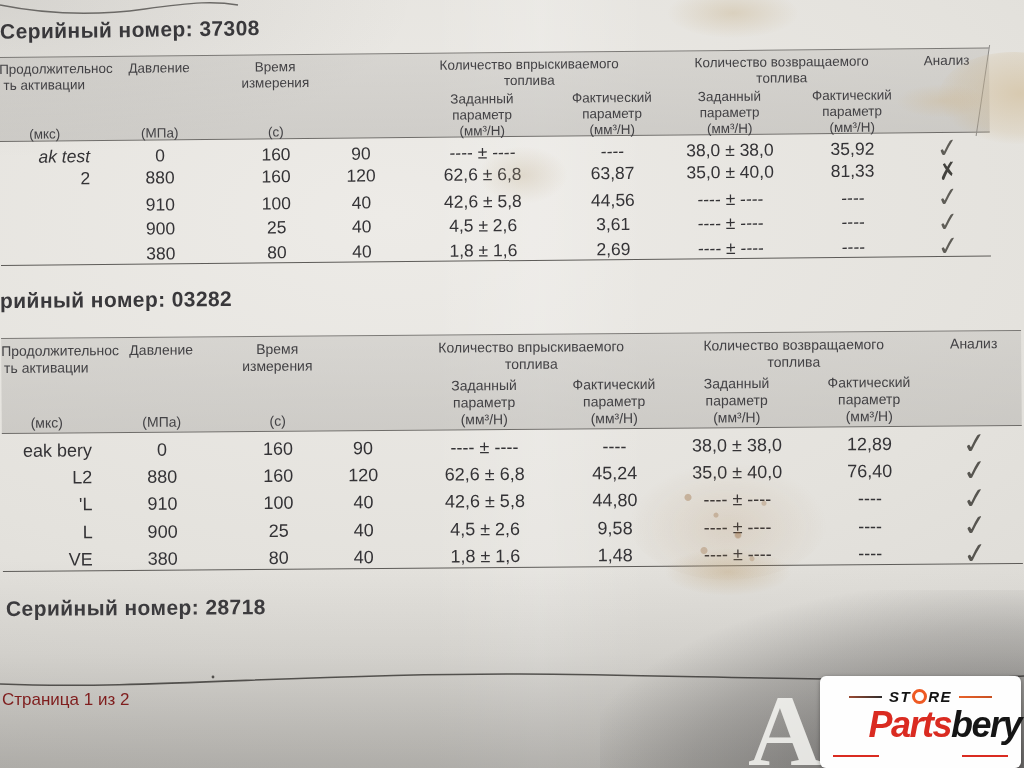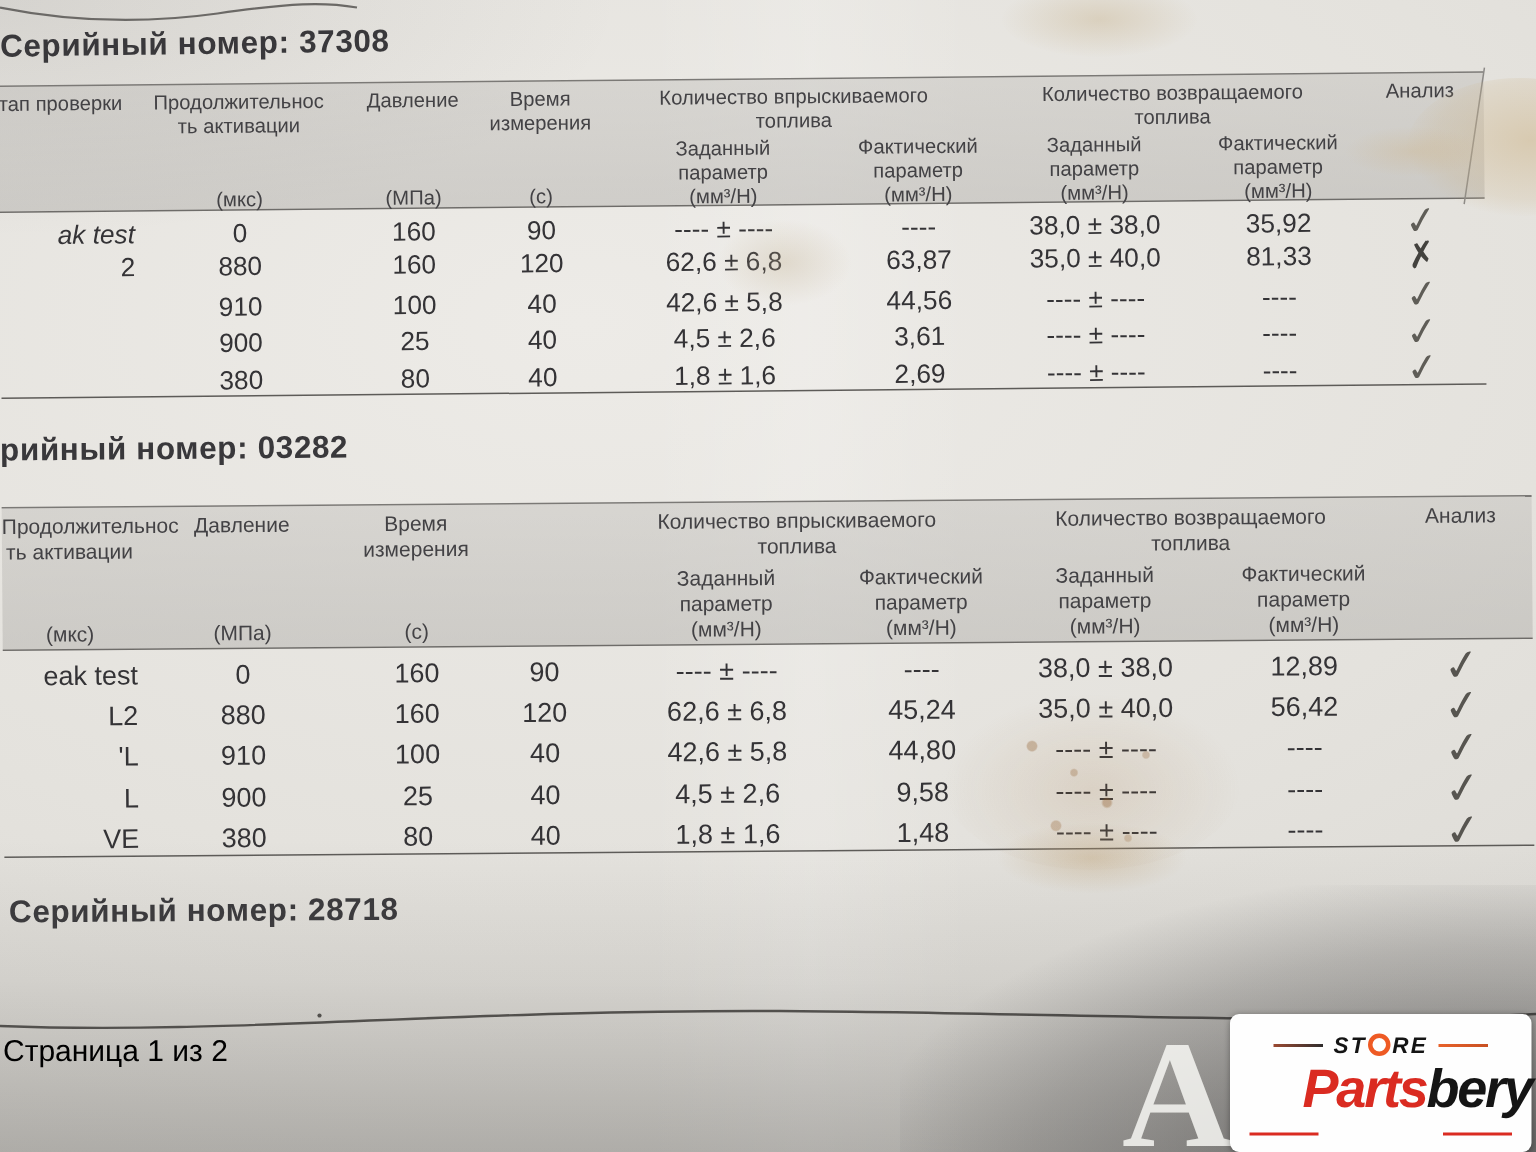--- a/index.html
+++ b/index.html
@@ -37,21 +37,21 @@
       radial-gradient(circle at 38% 75%, rgba(146,96,48,0.30) 0 3px, transparent 4px),
       radial-gradient(circle at 62% 82%, rgba(146,96,48,0.26) 0 2px, transparent 3px),
       radial-gradient(ellipse at 50% 55%, rgba(168,124,72,0.16), transparent 70%);}
   .stain-below-t2{left:664px;top:548px;width:128px;height:48px;border-radius:50%;
     background:radial-gradient(ellipse, rgba(188,158,112,0.38), transparent 70%);}
   
   .serial{position:absolute;font-size:21px;font-weight:bold;color:#39383b;letter-spacing:0.4px;z-index:2;white-space:nowrap;}
   .serial-1{left:0px;top:18px;transform:rotate(-0.8deg);}
   .serial-2{left:0px;top:288px;transform:rotate(-0.5deg);}
   .serial-3{left:6px;top:596px;transform:rotate(-0.4deg);}
-  .page-label{position:absolute;left:2px;top:690px;font-size:20px;color:#000000;z-index:4;}
+  .page-label{position:absolute;left:2px;top:690px;font-size:17px;color:#7f1d1d;z-index:4;}
   .top-curve{position:absolute;left:0;top:0;z-index:2;}
   .footer-rule{position:absolute;left:0;top:664px;z-index:2;}
   
   .tbl{position:absolute;z-index:2;color:#3e3d40;}
   .tbl1{left:0;top:57px;width:990px;--cols:90px 140px 92px 78px 165px 95px 140px 105px 85px;--rh:24.6px;transform:rotate(-0.55deg);transform-origin:0 50%;}
   .tbl2{left:2px;top:338px;width:1020px;--cols:90px 140px 92px 78px 165px 95px 150px 115px 95px;--rh:27.4px;transform:rotate(-0.45deg);transform-origin:0 50%;}
   .thead{position:relative;display:grid;grid-template-columns:var(--cols);grid-template-rows:34px 1fr;height:85px;
     background:linear-gradient(180deg, rgba(185,183,179,0.38), rgba(172,170,166,0.44));
     border-top:1.2px solid #7b7976;border-bottom:1.2px solid #6e6c69;box-sizing:border-box;padding-top:4px;}
   .tbl2 .thead{grid-template-rows:38px 1fr;height:96px;}
@@ -104,21 +104,20 @@
 <div class="sheen-mid"></div>
 
 <svg class="top-curve" width="320" height="30">
   <path d="M0,5 C45,14 95,16 145,9 S215,1 238,5" stroke="#6b6966" stroke-width="1.5" fill="none"></path>
 </svg>
 
 <div class="serial serial-1">Серийный номер: 37308</div>
 
 <div class="tbl tbl1">
   <div class="thead">
-    <div class="h h-stage">тап проверки</div>
     <div class="h h-col">
       <span>Продолжительнос</span>
       <span>ть активации</span>
       <span class="h-unit">(мкс)</span>
     </div>
     <div class="h h-col">
       <span>Давление</span>
       <span class="h-unit">(МПа)</span>
     </div>
     <div class="h h-col">
@@ -259,39 +258,39 @@
     </div>
     <div class="h h-s8">
       <span>Фактический</span>
       <span>параметр</span>
       <span>(мм³/H)</span>
     </div>
     <div class="h h-an">Анализ</div>
   </div>
   <div class="tbody">
       <div class="trow">
-        <span class="c c1 lab">eak test</span>
+        <span class="c c1 lab">eak bery</span>
         <span class="c c2">0</span>
         <span class="c c3">160</span>
         <span class="c c4">90</span>
         <span class="c c5">---- ± ----</span>
         <span class="c c6">----</span>
         <span class="c c7">38,0 ± 38,0</span>
         <span class="c c8">12,89</span>
         <span class="c c9 mark">✓</span>
       </div>
       <div class="trow">
         <span class="c c1 lab">L2</span>
         <span class="c c2">880</span>
         <span class="c c3">160</span>
         <span class="c c4">120</span>
         <span class="c c5">62,6 ± 6,8</span>
         <span class="c c6">45,24</span>
         <span class="c c7">35,0 ± 40,0</span>
-        <span class="c c8">56,42</span>
+        <span class="c c8">76,40</span>
         <span class="c c9 mark">✓</span>
       </div>
       <div class="trow">
         <span class="c c1 lab">'L</span>
         <span class="c c2">910</span>
         <span class="c c3">100</span>
         <span class="c c4">40</span>
         <span class="c c5">42,6 ± 5,8</span>
         <span class="c c6">44,80</span>
         <span class="c c7">---- ± ----</span>

